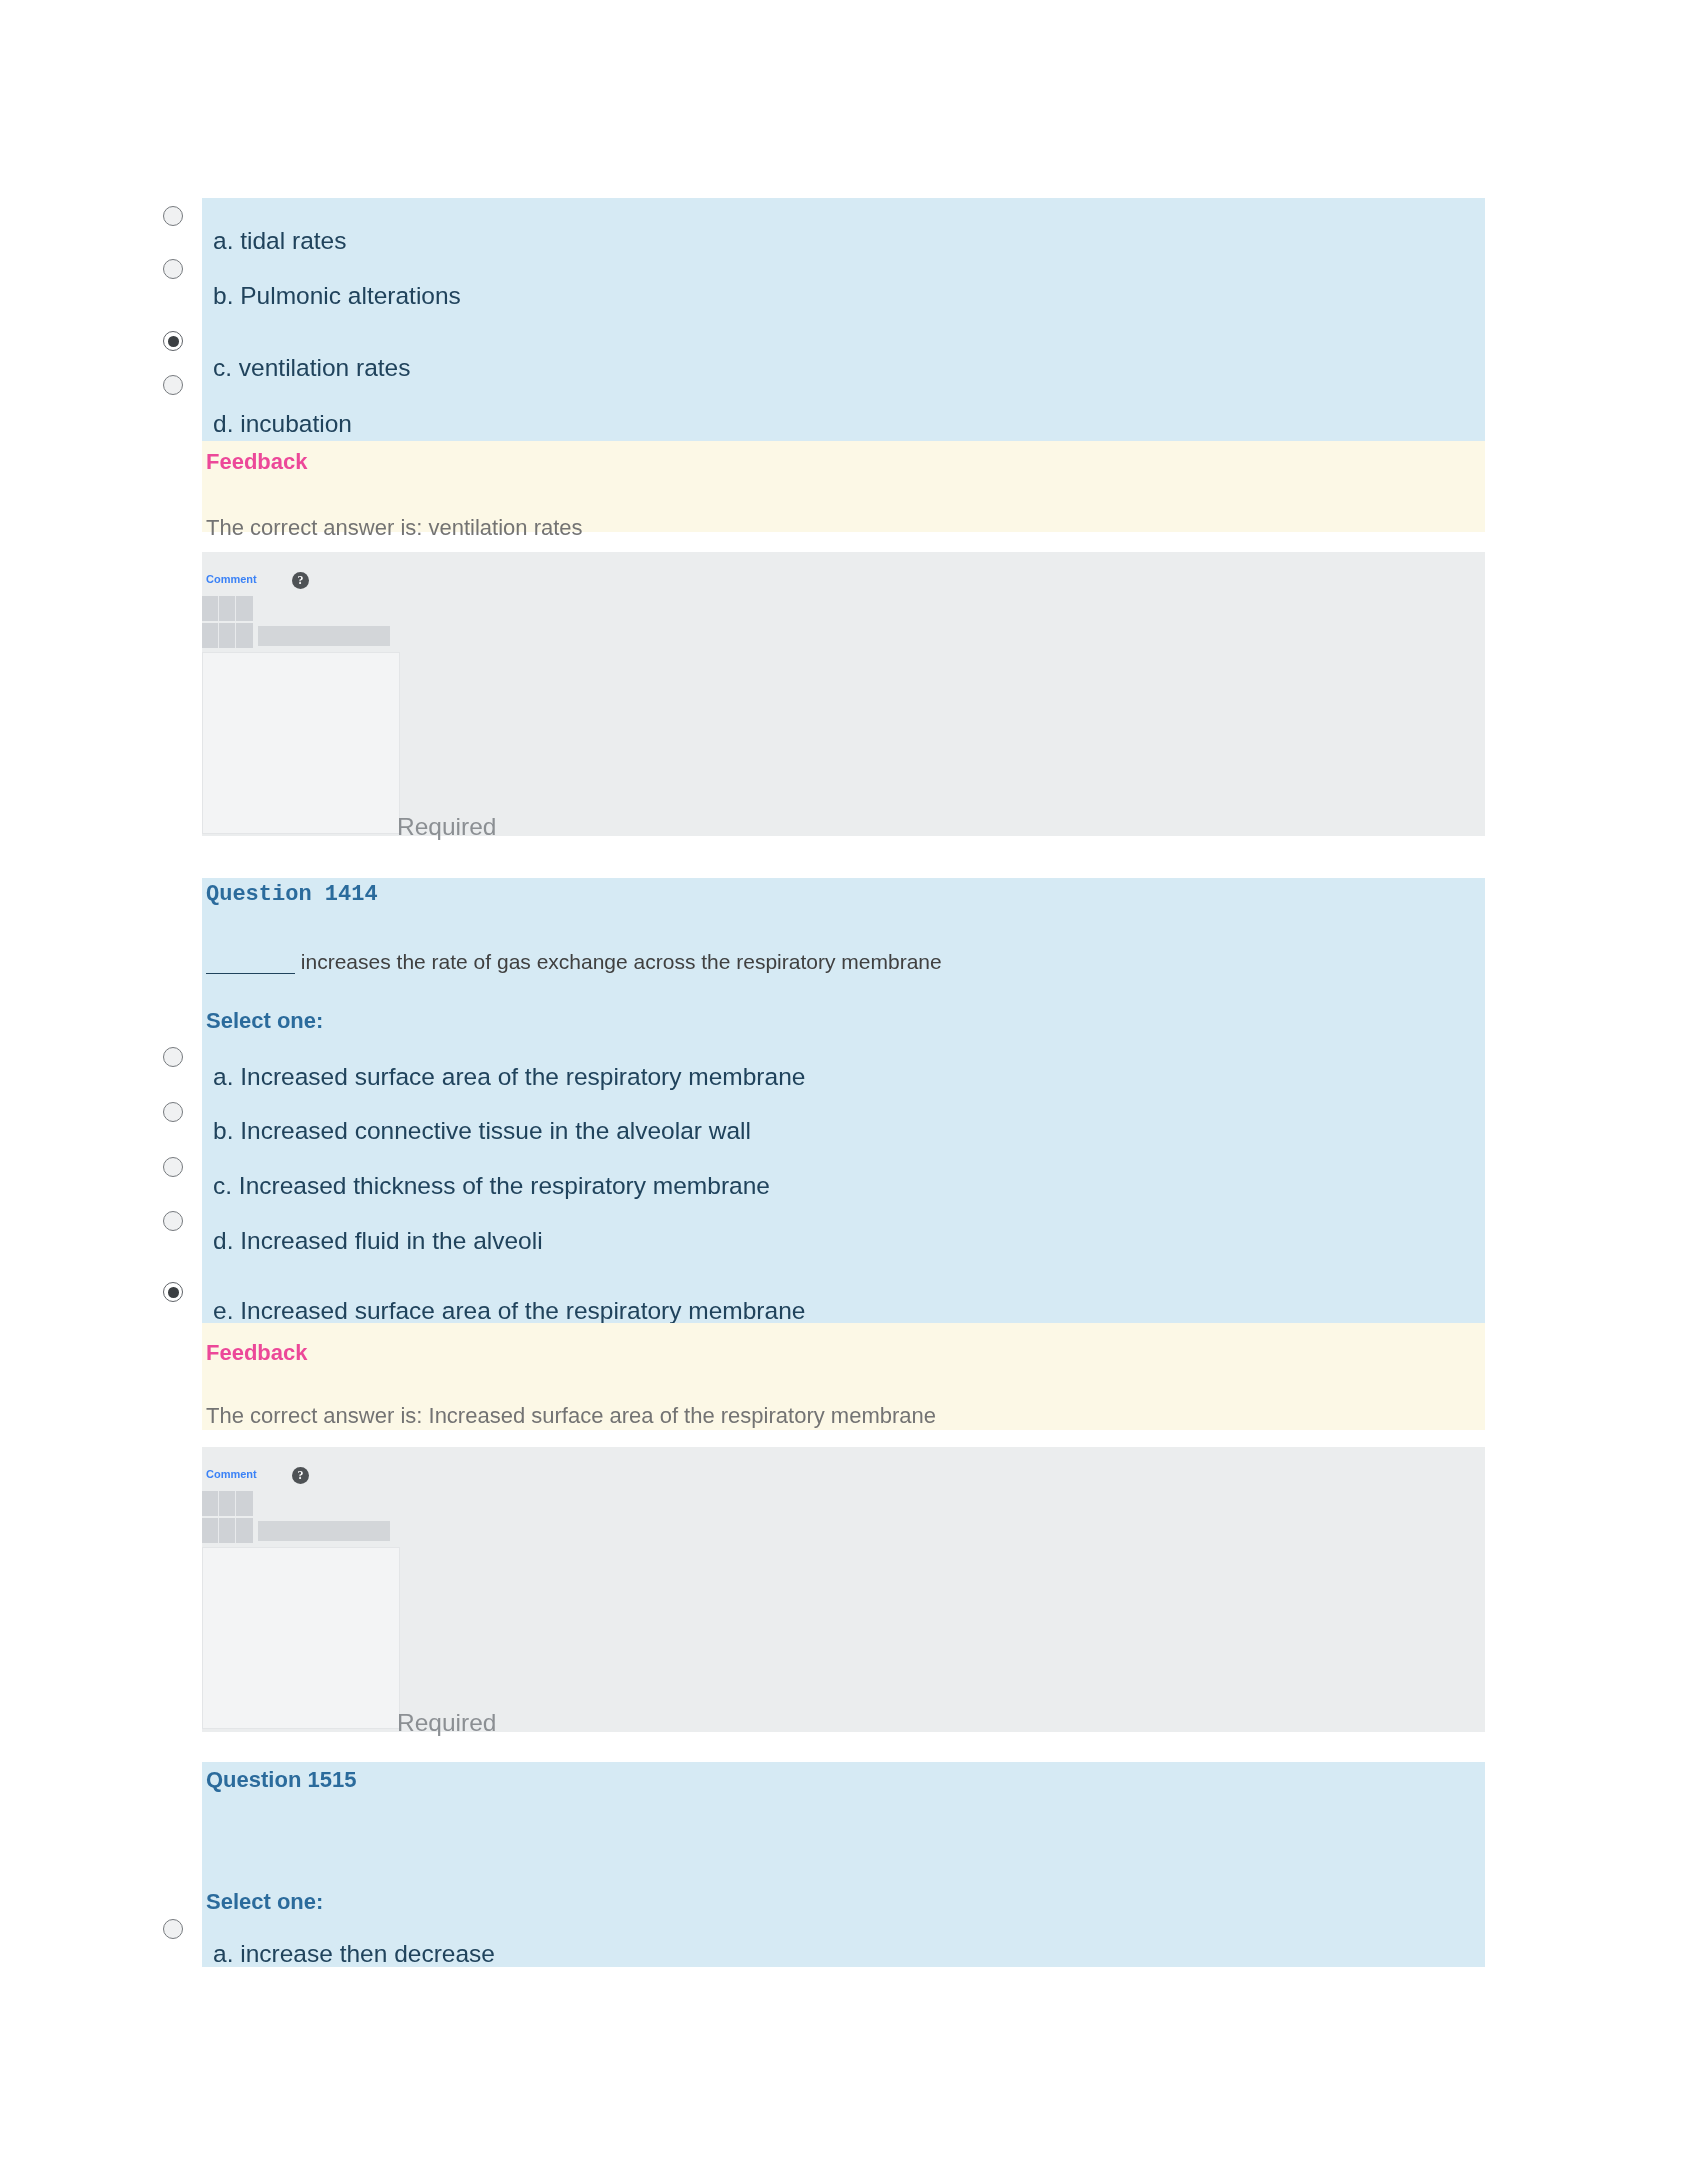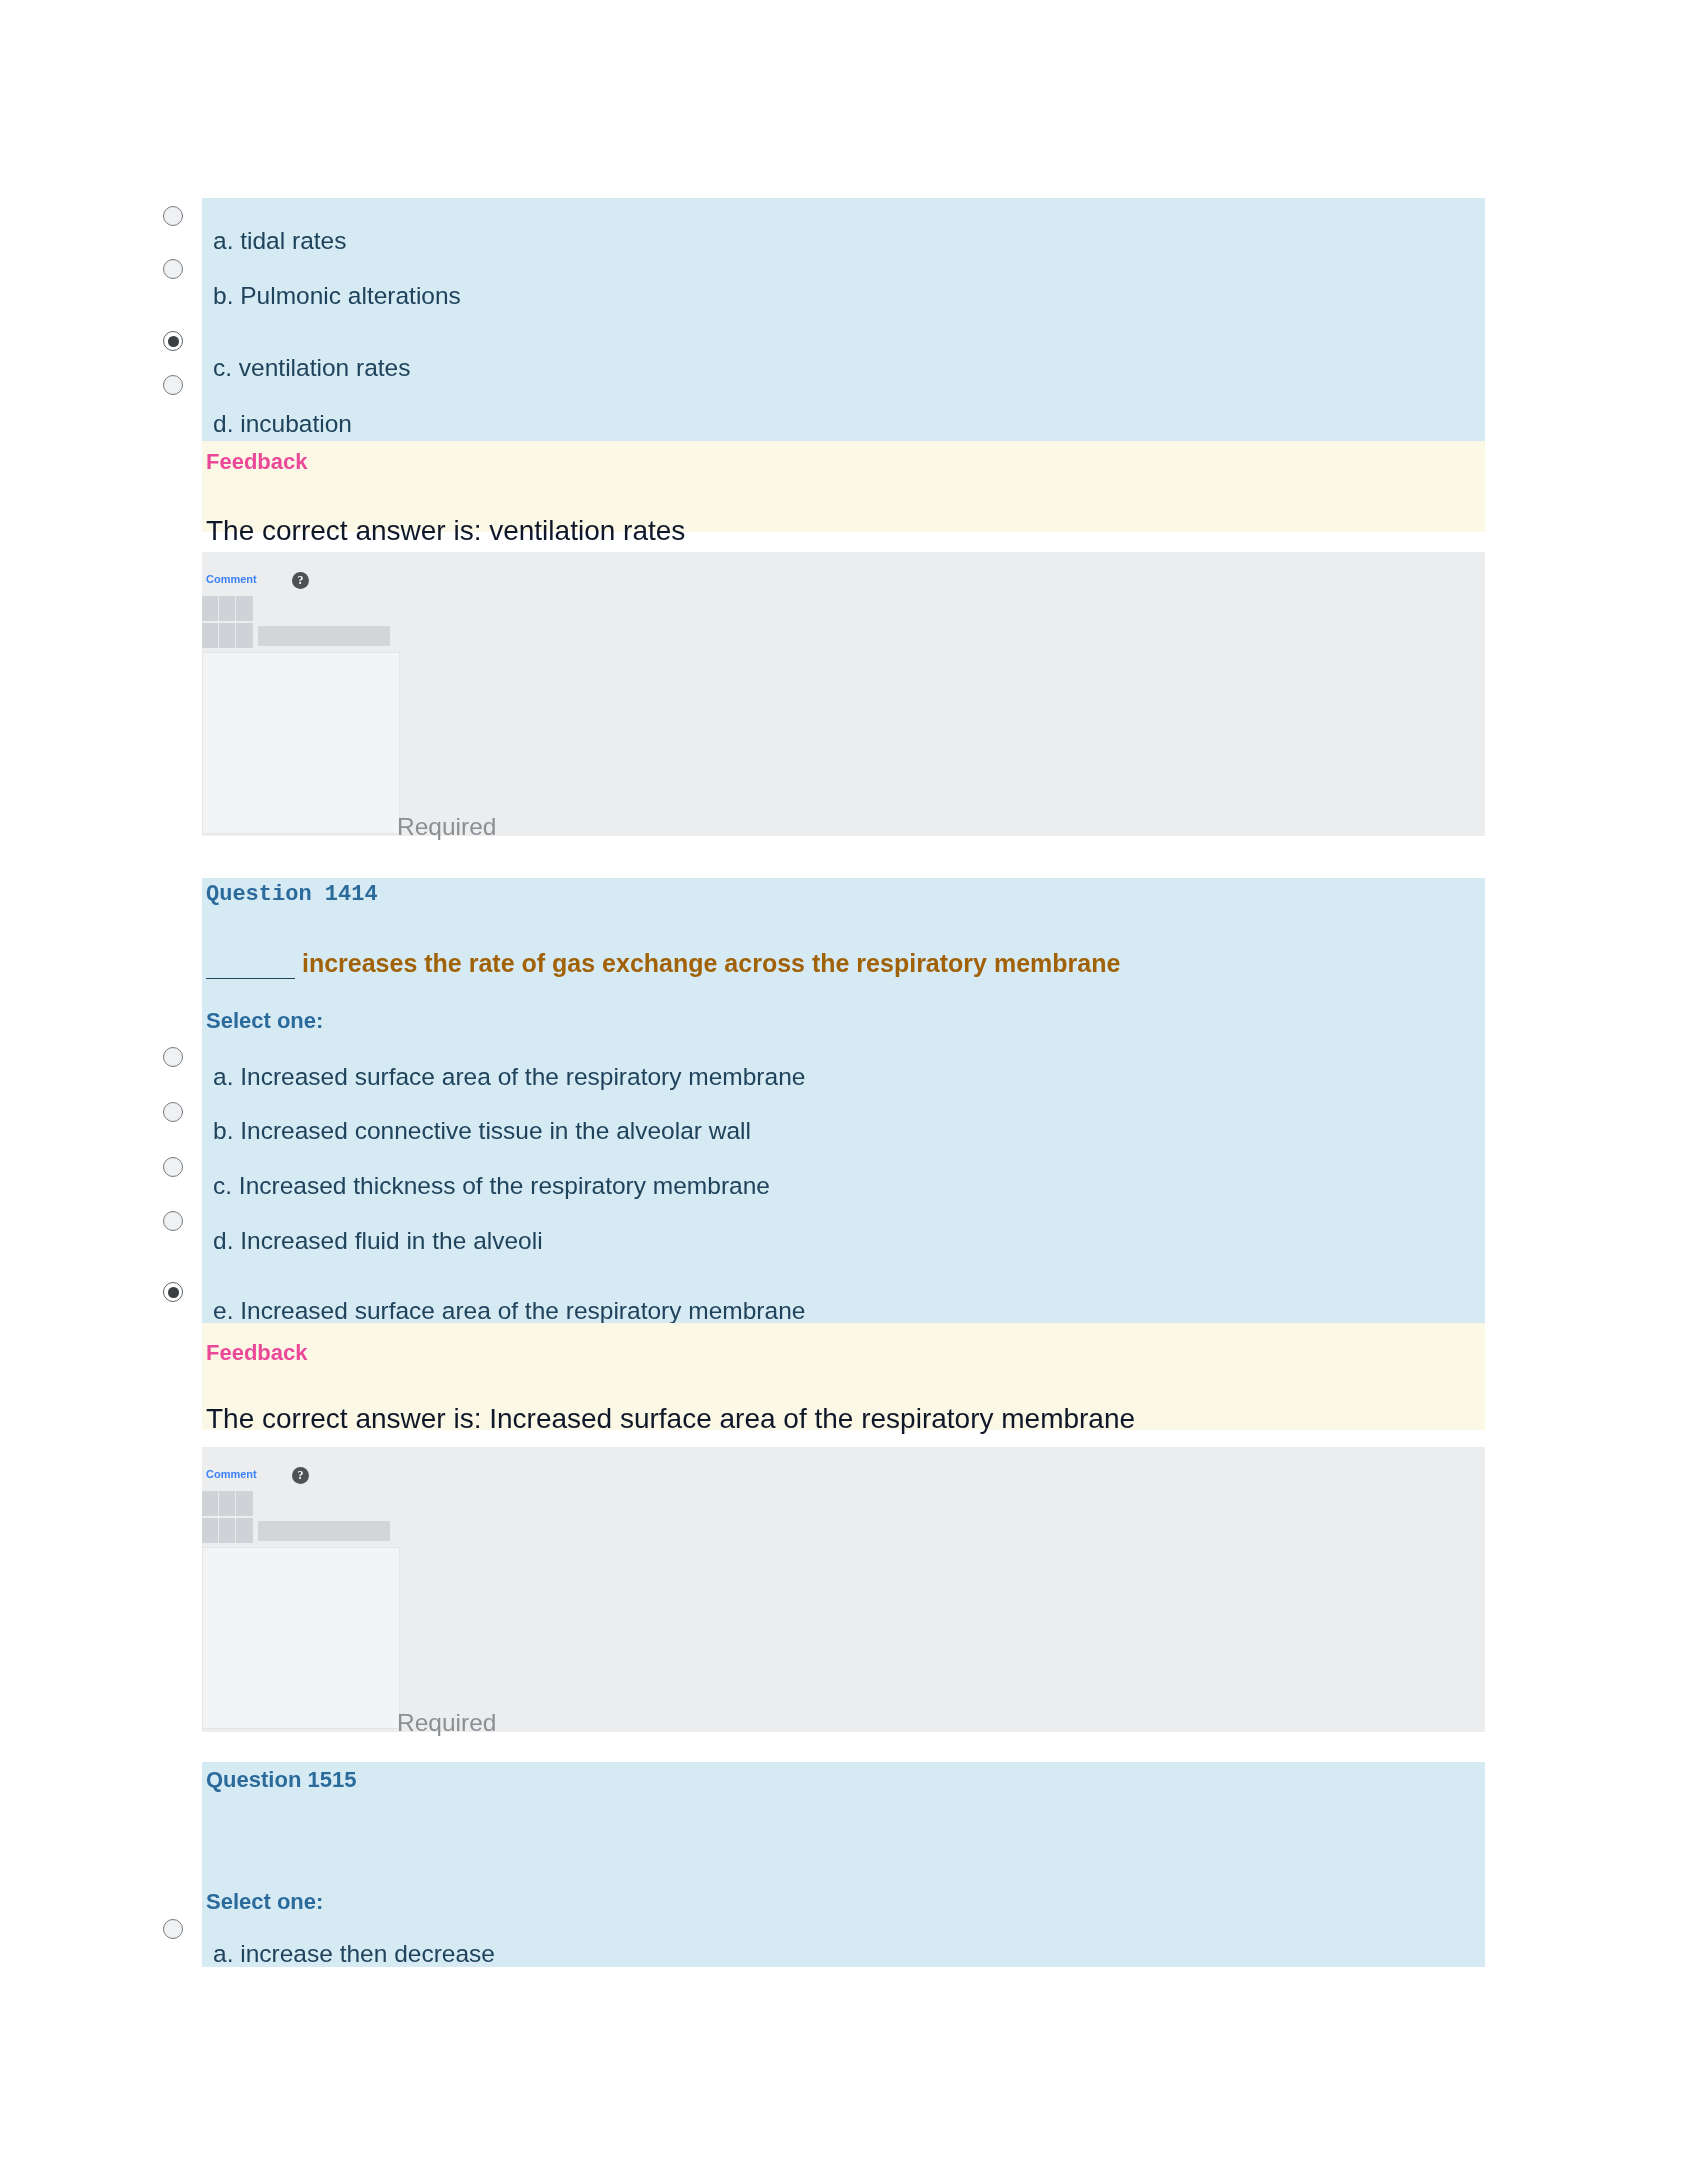--- a/index.html
+++ b/index.html
@@ -13,25 +13,25 @@
 
   
   .blue   { position:absolute; background:#d6eaf4; }
   .yellow { position:absolute; background:#fcf8e6; }
   .gray   { position:absolute; background:#ebedee; }
   .edbox  { position:absolute; background:#f3f4f5; border:0.7px solid #e3e5e7; }
 
   
   .t { position:absolute; white-space:nowrap; line-height:1; }
   .qhead { font-size:22px; font-weight:bold; color:#2b6b9c; }
-  .stem  { font-size:25px; color:#a16207;font-weight:bold; }
+  .stem  { font-size:21px; color:#404040; }
   .selone{ font-size:22px; font-weight:bold; color:#2b6b9c; }
   .opt   { font-size:24.5px; color:#20435c; }
   .fbhead{ font-size:22px; font-weight:bold; color:#ec4899; }
-  .fbtxt { font-size:28px; color:#0f172a; }
+  .fbtxt { font-size:22px; color:#737373; }
   .cmtlab{ font-size:11px; font-weight:bold; color:#3b82f6; }
   .req   { font-size:24.5px; color:#8b8f93; }
 
   
   .radio { position:absolute; width:20px; height:20px; border-radius:50%;
            border:1.3px solid #767a7e; background:#f0f1f2; }
   .radio.sel { background:#ffffff; border-color:#5f6368; }
   .radio.sel::after { content:""; position:absolute; left:4px; top:4px;
                       width:10.6px; height:10.6px; border-radius:50%; background:#3c4043; }
 

